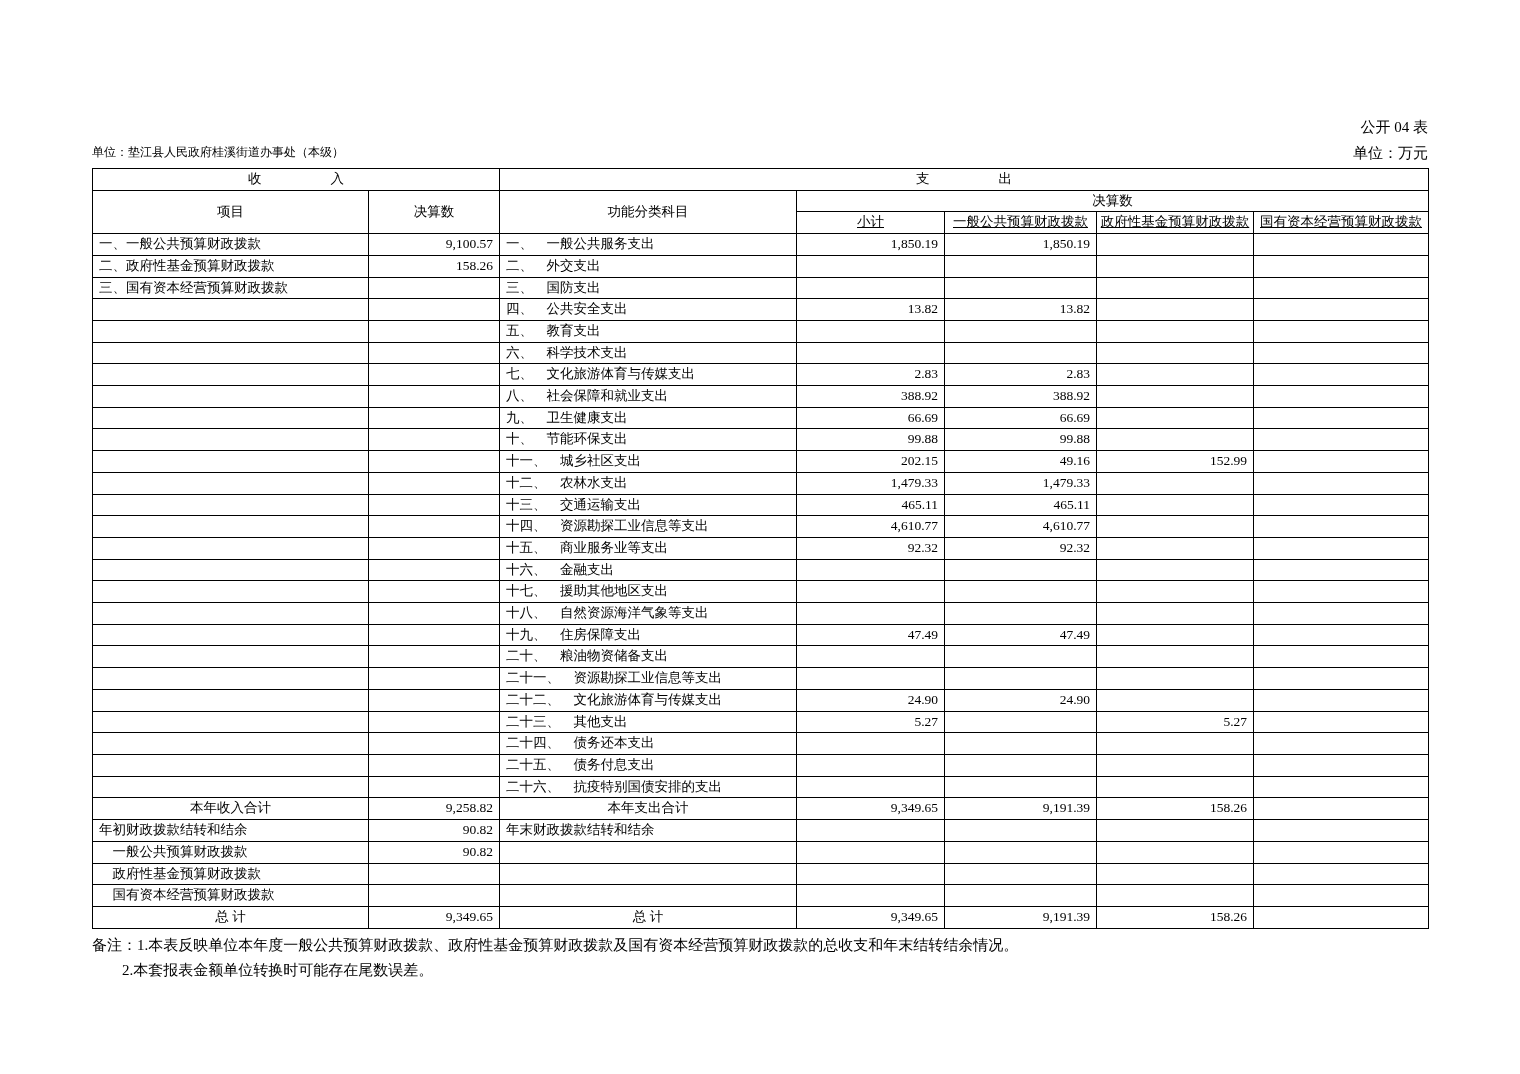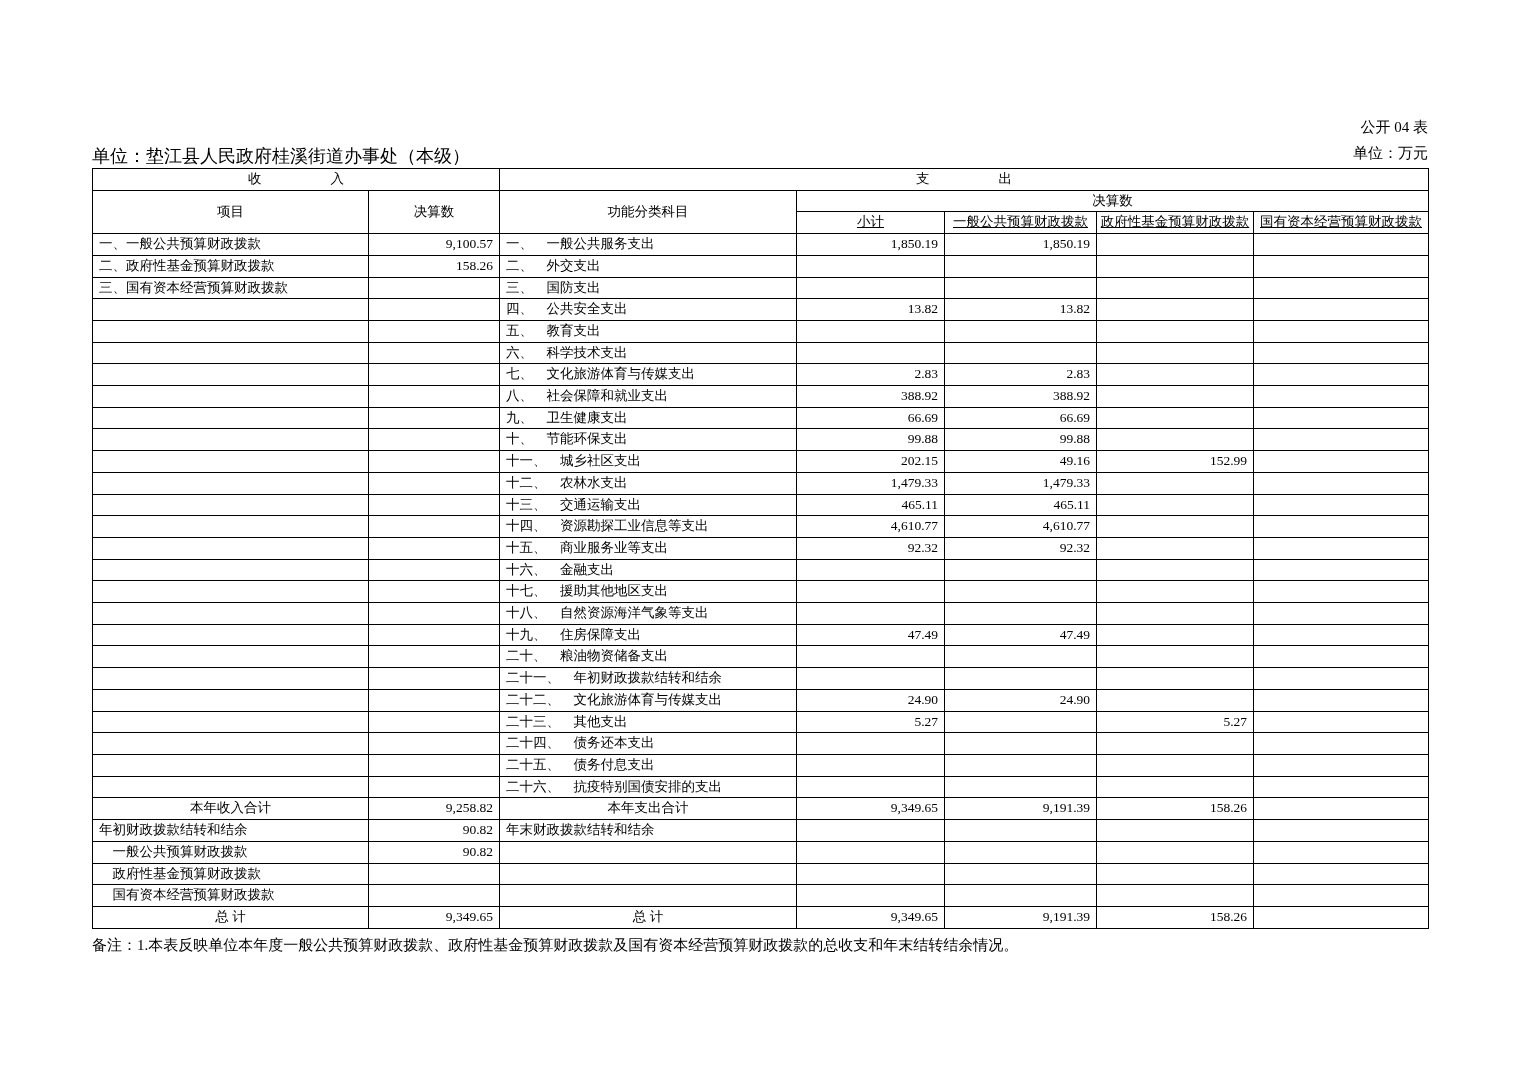--- a/index.html
+++ b/index.html
@@ -34,21 +34,21 @@
     right: 92px;
     font-size: 15px;
     text-align: right;
   }
   .meta-right.r1 { top: 118px; }
   .meta-right.r2 { top: 144px; }
   .meta-left {
     position: absolute;
     left: 92px;
     top: 144px;
-    font-size: 18px;
+    font-size: 12px;
   }
   table.main {
     position: absolute;
     left: 92px;
     top: 168px;
     width: 1336px;
     border-collapse: collapse;
     table-layout: fixed;
     font-size: 13.5px;
   }
@@ -294,21 +294,21 @@
           <td class="c-right"></td>
           <td class="c-left">二十、　粮油物资储备支出</td>
           <td class="c-right"></td>
           <td class="c-right"></td>
           <td class="c-right"></td>
           <td class="c-right"></td>
         </tr>
         <tr>
           <td class="c-left"></td>
           <td class="c-right"></td>
-          <td class="c-left">二十一、　年初财政拨款结转和结余</td>
+          <td class="c-left">二十一、　资源勘探工业信息等支出</td>
           <td class="c-right"></td>
           <td class="c-right"></td>
           <td class="c-right"></td>
           <td class="c-right"></td>
         </tr>
         <tr>
           <td class="c-left"></td>
           <td class="c-right"></td>
           <td class="c-left">二十二、　文化旅游体育与传媒支出</td>
           <td class="c-right">24.90</td>
@@ -404,15 +404,16 @@
           <td class="c-right bold">9,349.65</td>
           <td class="c-right bold">9,191.39</td>
           <td class="c-right bold">158.26</td>
           <td class="c-right bold"></td>
         </tr>
       </tbody>
   </table>
 
   <div class="notes">
     <div>备注：1.本表反映单位本年度一般公共预算财政拨款、政府性基金预算财政拨款及国有资本经营预算财政拨款的总收支和年末结转结余情况。</div>
+    <div class="indent">2.本套报表金额单位转换时可能存在尾数误差。</div>
   </div>
 
 </div>
 
 </body></html>

